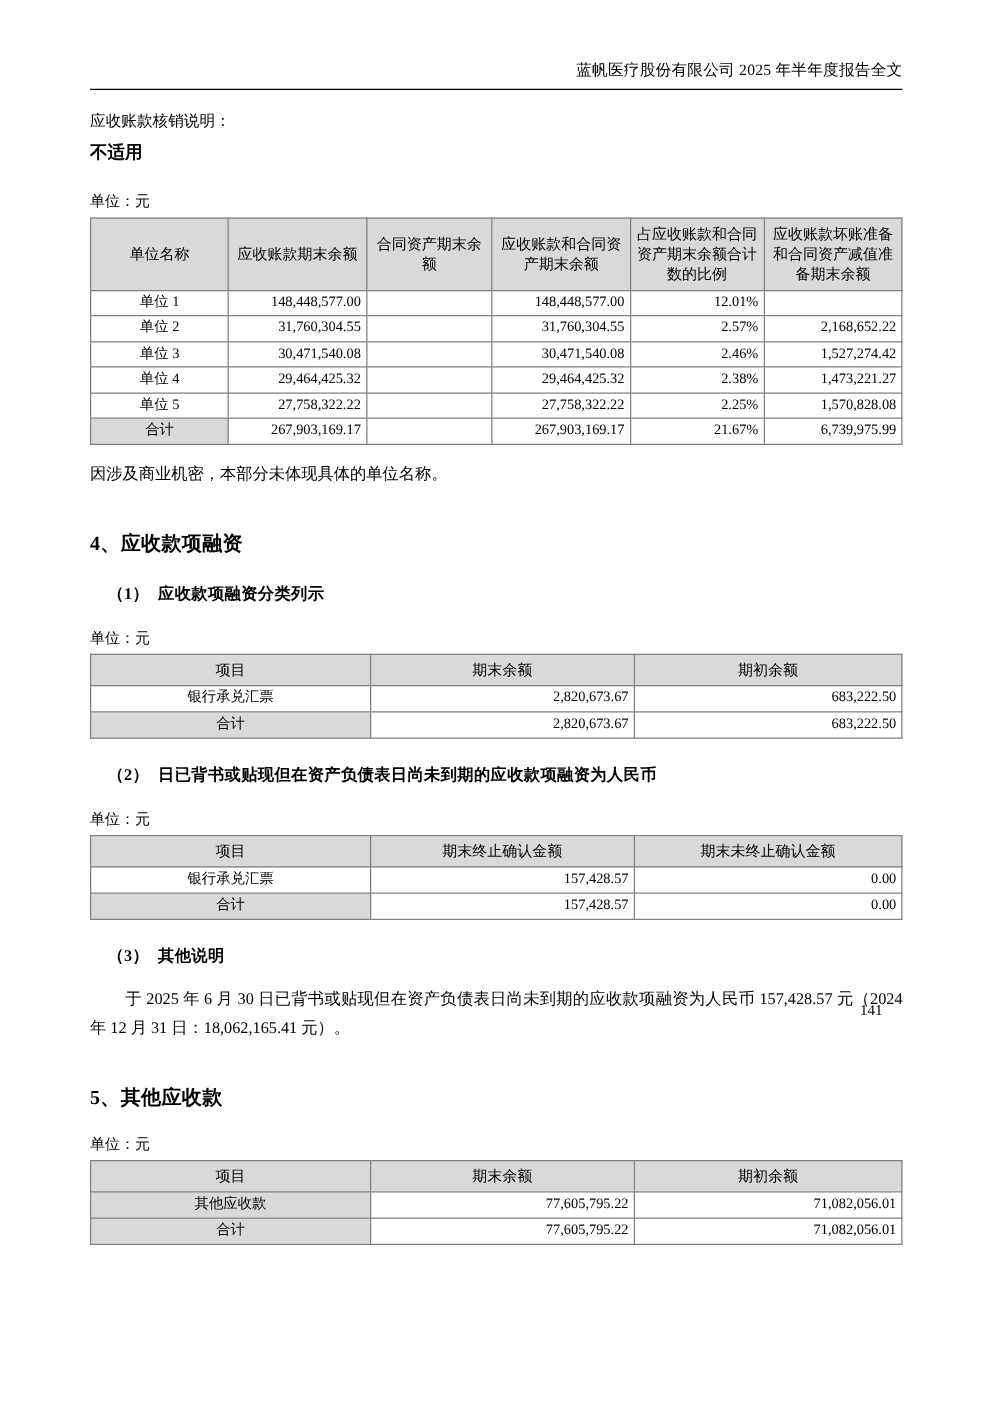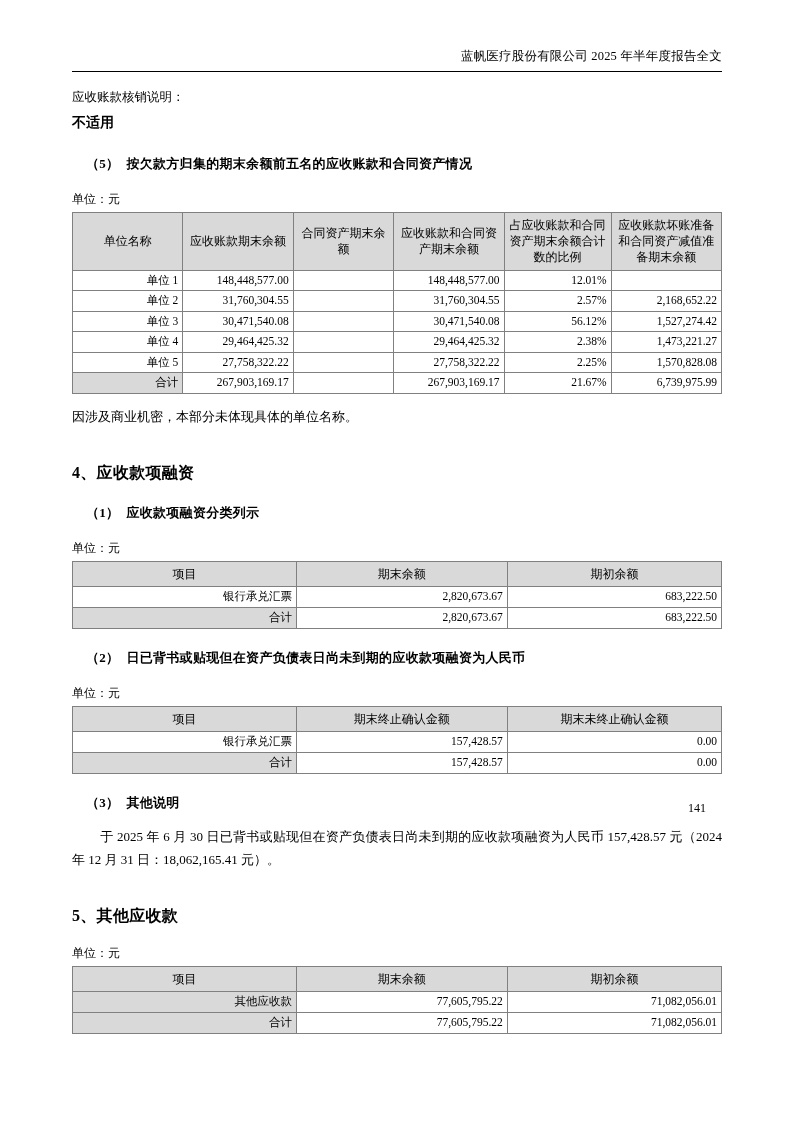--- a/index.html
+++ b/index.html
@@ -83,21 +83,21 @@
     line-height: 1.35;
     vertical-align: middle;
     font-weight: normal;
   }
   table.doc-table th {
     background: #d9d9d9;
     text-align: center;
     font-size: 12px;
     padding: 4px 3px;
   }
-  td.c-left  { text-align: right; padding-left: 6px; }
+  td.c-left  { text-align: center; padding-left: 6px; }
   td.c-right { text-align: right; padding-right: 6px; }
   td.shaded  { background: #d9d9d9; }
   tr.row-h td { height: 19px; }
   tr.row-h2 td { height: 21px; }
 
   
   .t1 col.c0 { width: 17.0%; }
   .t1 col.c1 { width: 17.0%; }
   .t1 col.c2 { width: 15.5%; }
   .t1 col.c3 { width: 17.0%; }
@@ -125,23 +125,20 @@
 
   <div class="page-header">
     <span>蓝帆医疗股份有限公司 2025 年半年度报告全文</span>
   </div>
   <div class="header-rule"></div>
 
   <div style="height:14px"></div>
   <div class="plain-line">应收账款核销说明：</div>
   <div class="plain-line big">不适用</div>
 
-  <div class="heading-sub">
-    <span class="idx">（5）</span><span>按欠款方归集的期末余额前五名的应收账款和合同资产情况</span>
-  </div>
 
   <div class="unit-note">单位：元</div>
 
   <table class="doc-table t1">
     <colgroup>
         <col class="c0">
         <col class="c1">
         <col class="c2">
         <col class="c3">
         <col class="c4">
@@ -172,21 +169,21 @@
         <td class="c-right"></td>
         <td class="c-right">31,760,304.55</td>
         <td class="c-right">2.57%</td>
         <td class="c-right">2,168,652.22</td>
       </tr>
       <tr class="row-h">
         <td class="c-left">单位 3</td>
         <td class="c-right">30,471,540.08</td>
         <td class="c-right"></td>
         <td class="c-right">30,471,540.08</td>
-        <td class="c-right">56.12%</td>
+        <td class="c-right">2.46%</td>
         <td class="c-right">1,527,274.42</td>
       </tr>
       <tr class="row-h">
         <td class="c-left">单位 4</td>
         <td class="c-right">29,464,425.32</td>
         <td class="c-right"></td>
         <td class="c-right">29,464,425.32</td>
         <td class="c-right">2.38%</td>
         <td class="c-right">1,473,221.27</td>
       </tr>

